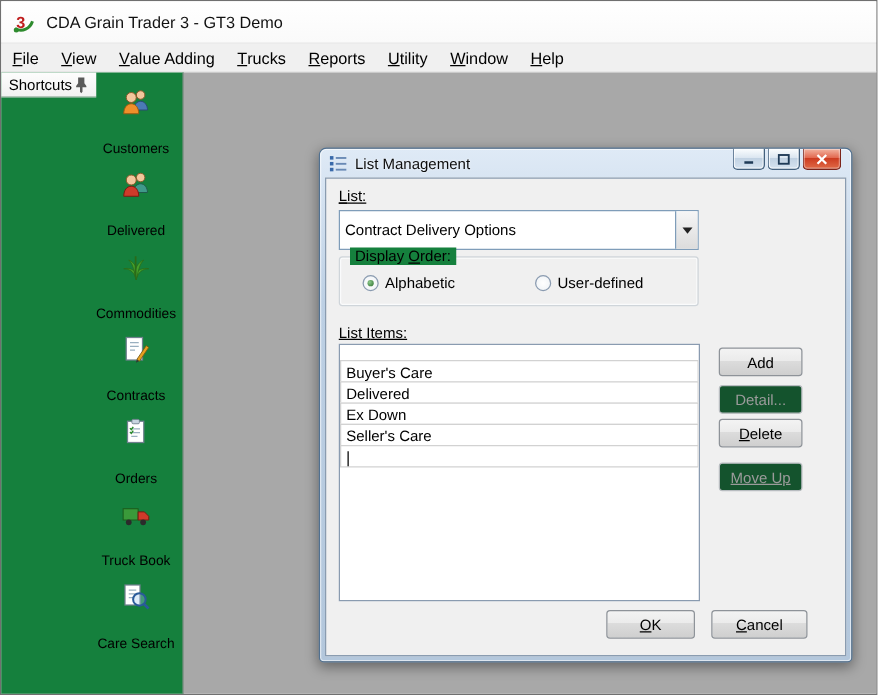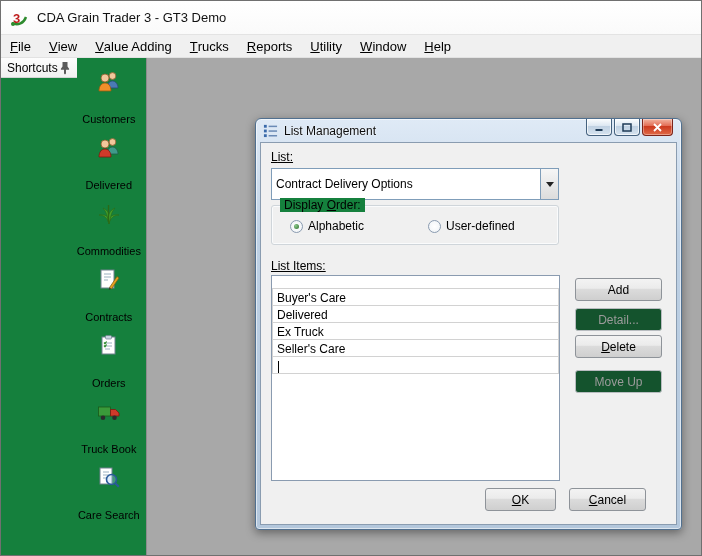--- a/index.html
+++ b/index.html
@@ -55,28 +55,28 @@
   .radio-opt.second { left:156px; }
   .radio { width:13px; height:13px; border-radius:50%; border:1px solid #8a9bb0; background:radial-gradient(#ffffff,#edf1f5); position:relative; }
   .radio.checked::after { content:""; position:absolute; inset:3px; border-radius:50%; background:radial-gradient(circle at 35% 35%,#8cc98c,#2c6e2c); }
   .radio-label { font-size:12px; }
 
   .listbox { position:absolute; left:10px; top:132px; width:289px; height:206px; background:#fff; border:1px solid #8a9bb0; overflow:hidden; }
   .list-row { height:18px; border:1px solid #d2d2d2; margin-top:-1px; padding:2px 0 0 4px; font-size:12px; background:#fff; }
   .list-row.first { margin-top:12px; }
   .caret { display:inline-block; width:1px; height:12px; background:#000; margin-left:1px; vertical-align:middle; }
 
-  .btn { position:absolute; width:87px; height:23px; border:1px solid #8e9399; border-radius:3px;
+  .btn { position:absolute; width:67px; height:23px; border:1px solid #8e9399; border-radius:3px;
     background:linear-gradient(#f3f3f3,#ebebeb 45%,#dcdcdc 46%,#cfcfcf); color:#000;
     display:flex; align-items:center; justify-content:center; font-size:12px; cursor:default; }
   .btn.disabled { border-color:#b8bcc0; background:#14532d; color:#9b9b9b; }
   .btn-add { left:314px; top:135px; }
   .btn-detail { left:314px; top:165px; }
   .btn-delete { left:314px; top:192px; }
-  .btn-moveup { left:314px; top:227px; }
+  .btn-moveup { left:314px; top:227px;text-decoration:underline; }
   .btn-movedown { left:314px; top:257px; }
   .btn-ok { left:224px; top:345px; width:71px; }
   .btn-cancel { left:308px; top:345px; width:77px; }
 
   u { text-decoration:underline; }
 </style>
 </head>
 <body>
 
 <div class="screen">
@@ -246,21 +246,21 @@
               <span class="radio"></span>
               <span class="radio-label">User-defined</span>
             </div>
           </div>
 
           <span class="field-label" style="left:10px; top:116px;">List <u>I</u>tems:</span>
 
           <div class="listbox">
             <div class="list-row first">Buyer's Care</div>
             <div class="list-row">Delivered</div>
-            <div class="list-row">Ex Truck</div>
+            <div class="list-row">Ex Down</div>
             <div class="list-row">Seller's Care</div>
             <div class="list-row"><span class="caret"></span></div>
           </div>
 
           <div class="btn btn-add">Add</div>
           <div class="btn btn-detail disabled">Detail...</div>
           <div class="btn btn-delete"><u>D</u>elete</div>
           <div class="btn btn-moveup disabled">Move Up</div>
 
           <div class="btn btn-ok"><u>O</u>K</div>

